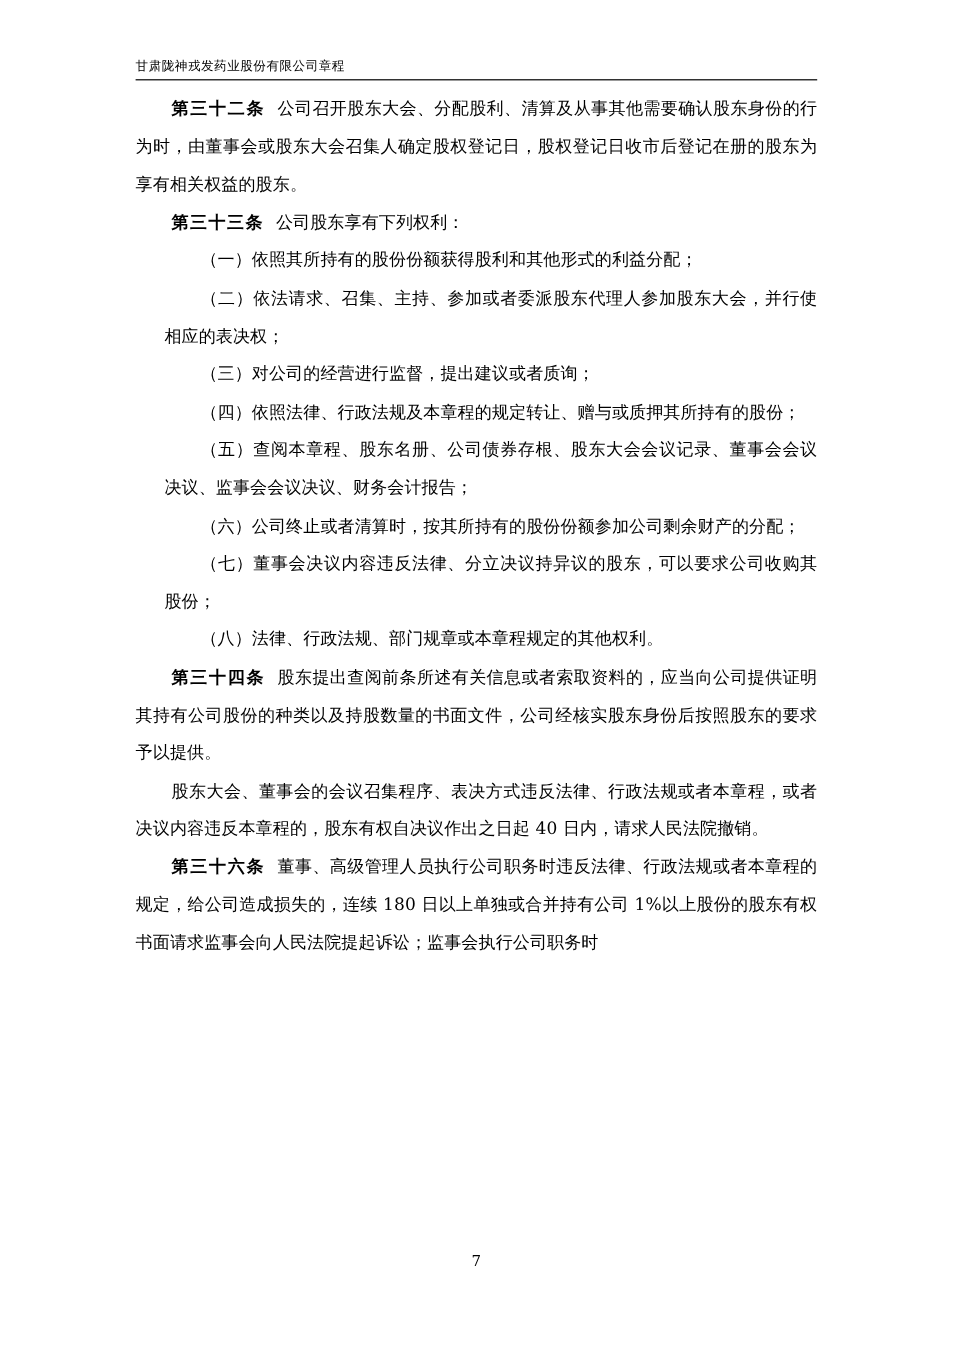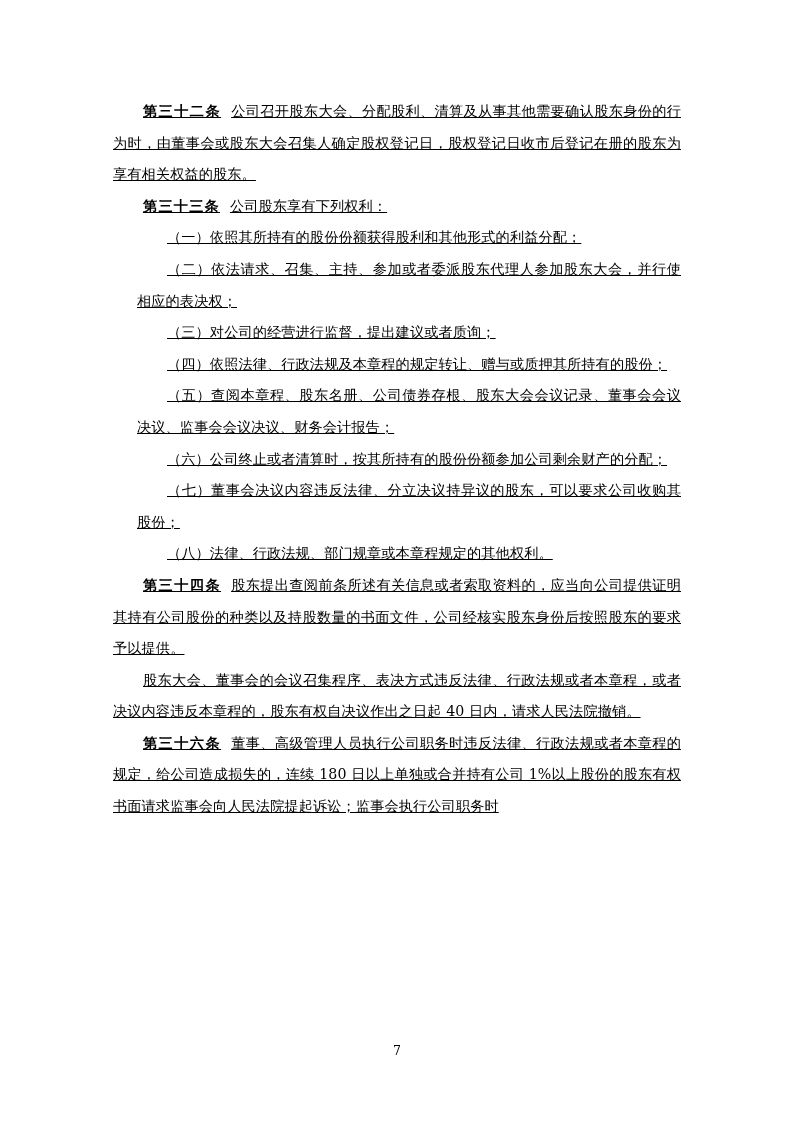--- a/index.html
+++ b/index.html
@@ -39,23 +39,22 @@
   .header-rule {
     margin-top: 3px;
     border-bottom: 1px solid #000;
     width: 568px;
   }
 
   
   .content {
     position: absolute;
     left: 113px;
-    top: 96px;
+    top: 76px;
     width: 568px;
-    text-decoration: underline;
   }
   p {
     margin: 0;
     font-size: 14.2px;
     line-height: 31.6px;
     text-align: justify;
     text-justify: inter-ideograph;
     letter-spacing: 0.1px;
   }
   p.indent1 {
@@ -85,20 +84,24 @@
   .page-num {
     font-size: 12.5px;
     font-family: "DejaVu Serif", "Liberation Serif", serif;
   }
 </style>
 </head>
 <body>
 
 <div class="page">
 
+  <div class="header">
+    <div class="header-text">甘肃陇神戎发药业股份有限公司章程</div>
+    <div class="header-rule"></div>
+  </div>
 
   <div class="content">
 
     <p class="indent1"><span class="art-label">第三十二条</span><span class="art-gap"></span><span>公司召开股东大会、分配股利、清算及从事其他需要确认股东身份的行为时，由董事会或股东大会召集人确定股权登记日，股权登记日收市后登记在册的股东为享有相关权益的股东。</span></p>
 
     <p class="indent1"><span class="art-label">第三十三条</span><span class="art-gap"></span><span>公司股东享有下列权利：</span></p>
 
     <p class="indent2">（一）依照其所持有的股份份额获得股利和其他形式的利益分配；</p>
     <p class="indent2">（二）依法请求、召集、主持、参加或者委派股东代理人参加股东大会，并行使相应的表决权；</p>
     <p class="indent2">（三）对公司的经营进行监督，提出建议或者质询；</p>

